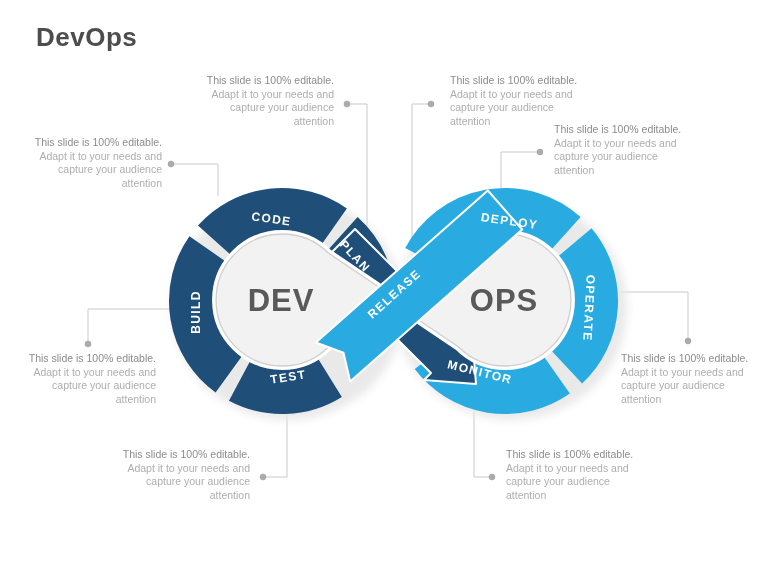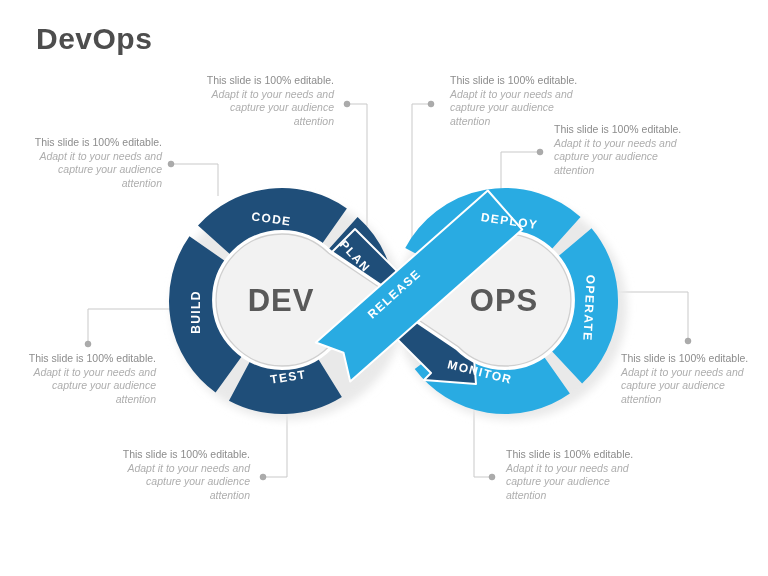--- a/index.html
+++ b/index.html
@@ -1,25 +1,25 @@
 <!DOCTYPE html>
 <html><head>
 <meta charset="utf-8">
 <style>
   html,body{margin:0;padding:0;background:#ffffff;}
   body{width:768px;height:576px;position:relative;overflow:hidden;
        font-family:"Liberation Sans", sans-serif;}
   .stage{position:absolute;inset:0;width:768px;height:576px;}
   h1.title{position:absolute;left:36px;top:22px;margin:0;
-           font-size:30px;font-weight:700;color:#4d4d4d;letter-spacing:.5px;}
+           font-size:26px;font-weight:700;color:#4d4d4d;letter-spacing:.5px;}
   .note{position:absolute;font-size:10.5px;line-height:13.5px;}
   .note.align-r{text-align:right;}
   .note.align-l{text-align:left;}
   .note-title{font-weight:400;color:#8c8c8c;}
-  .note-body{color:#aeaeae;white-space:pre-line;font-style:italic;}
+  .note-body{color:#aeaeae;white-space:pre-line;}
   svg{position:absolute;left:0;top:0;}
   .conn{fill:none;stroke:#c9c9c9;stroke-width:1;}
   .conn-dot{fill:#ababab;stroke:#9d9d9d;stroke-width:.5;}
   .ring{fill:none;stroke-width:49;}
   .band{stroke:#ffffff;stroke-width:2;stroke-linejoin:round;}
   .pin-halo{stroke:#ffffff;stroke-width:8;}
   .pin-main{stroke:#cfcfcf;stroke-width:1.3;}
   .seg-label{fill:#ffffff;font-size:12px;font-weight:700;letter-spacing:1.4px;
              text-anchor:middle;}
   .pin-label{fill:#595959;font-size:31px;font-weight:700;letter-spacing:1px;

